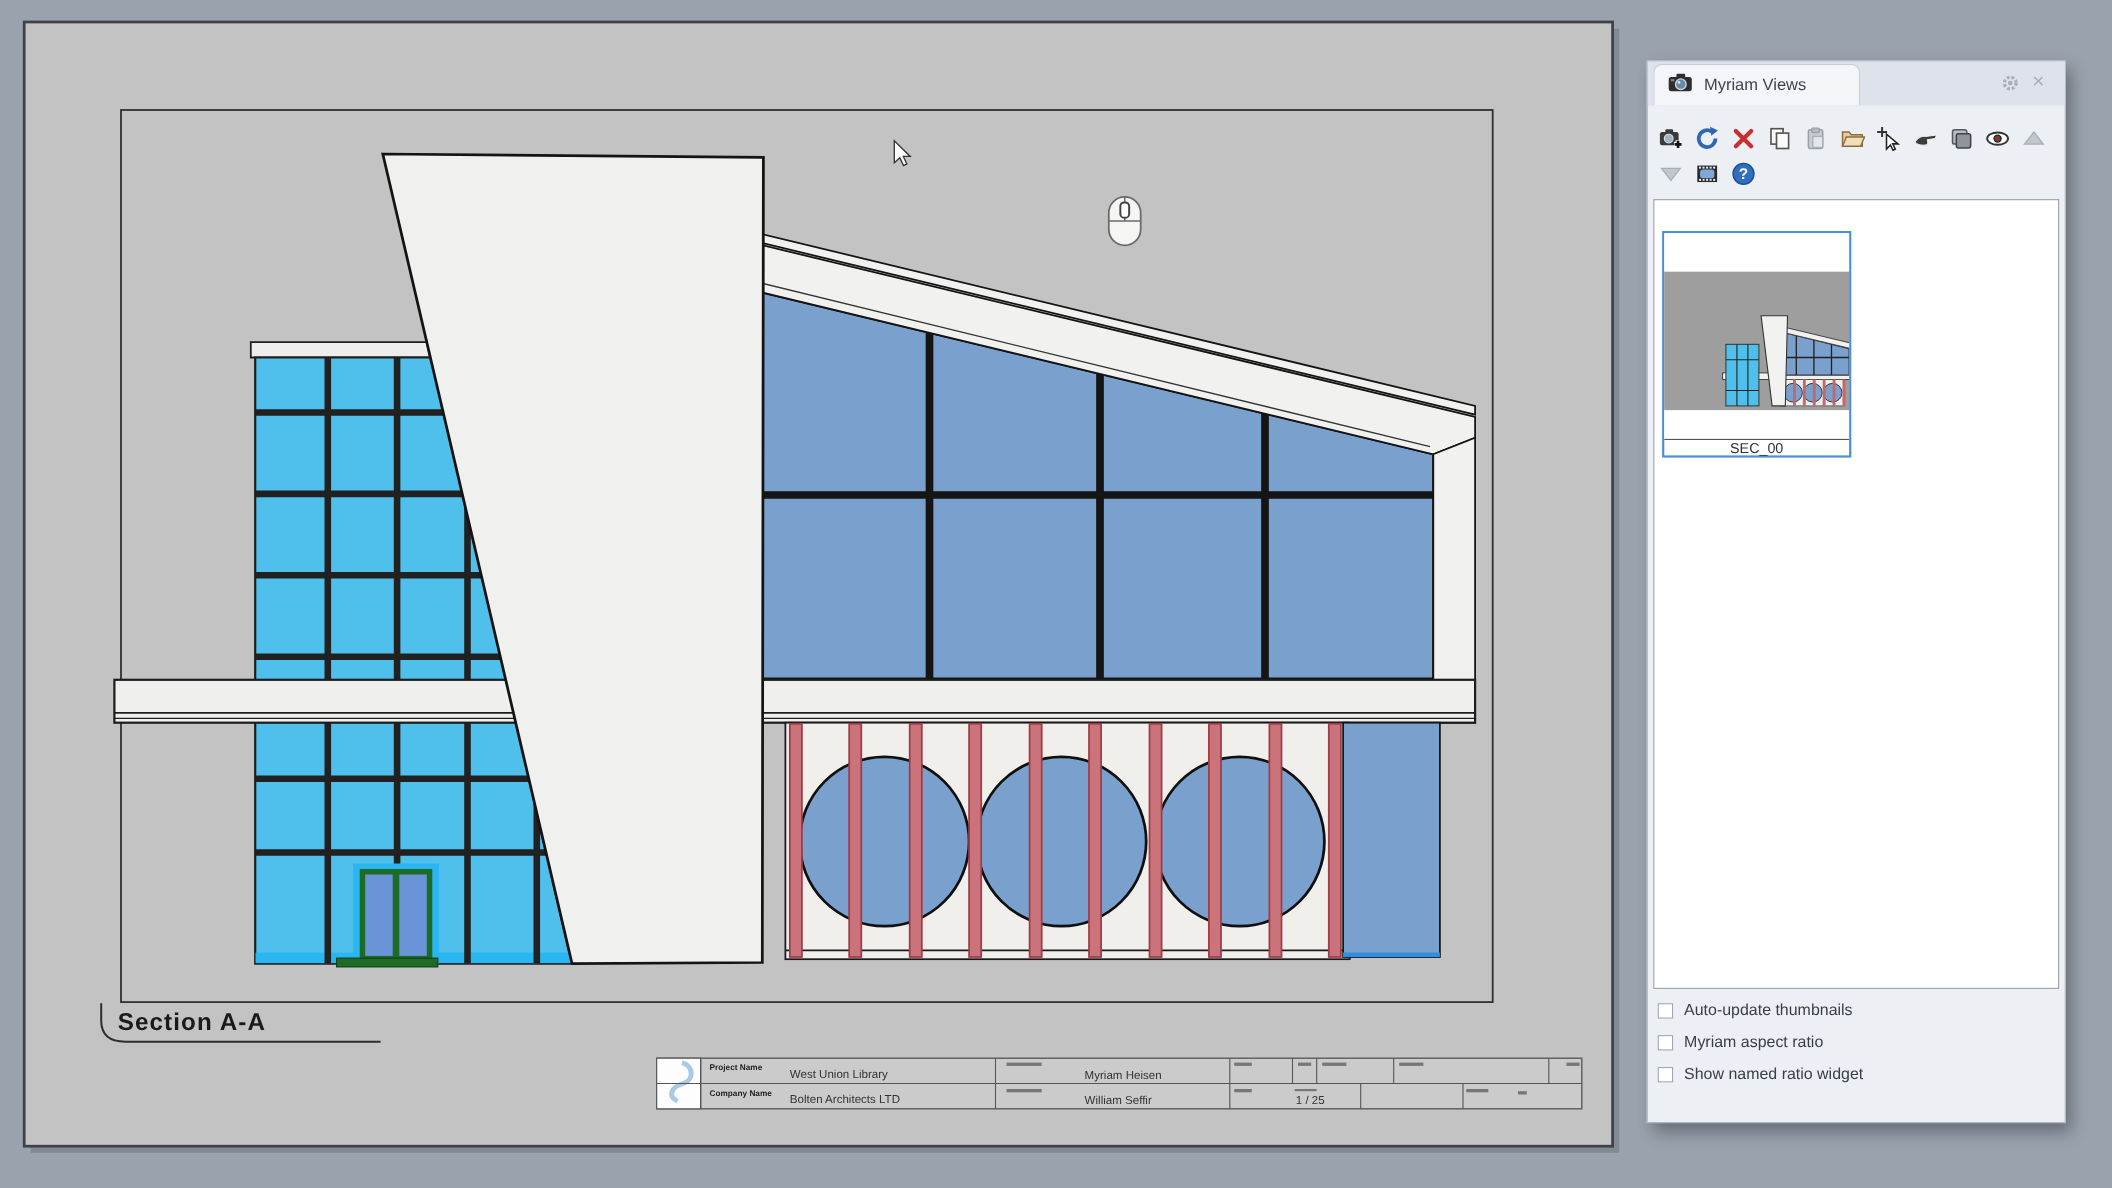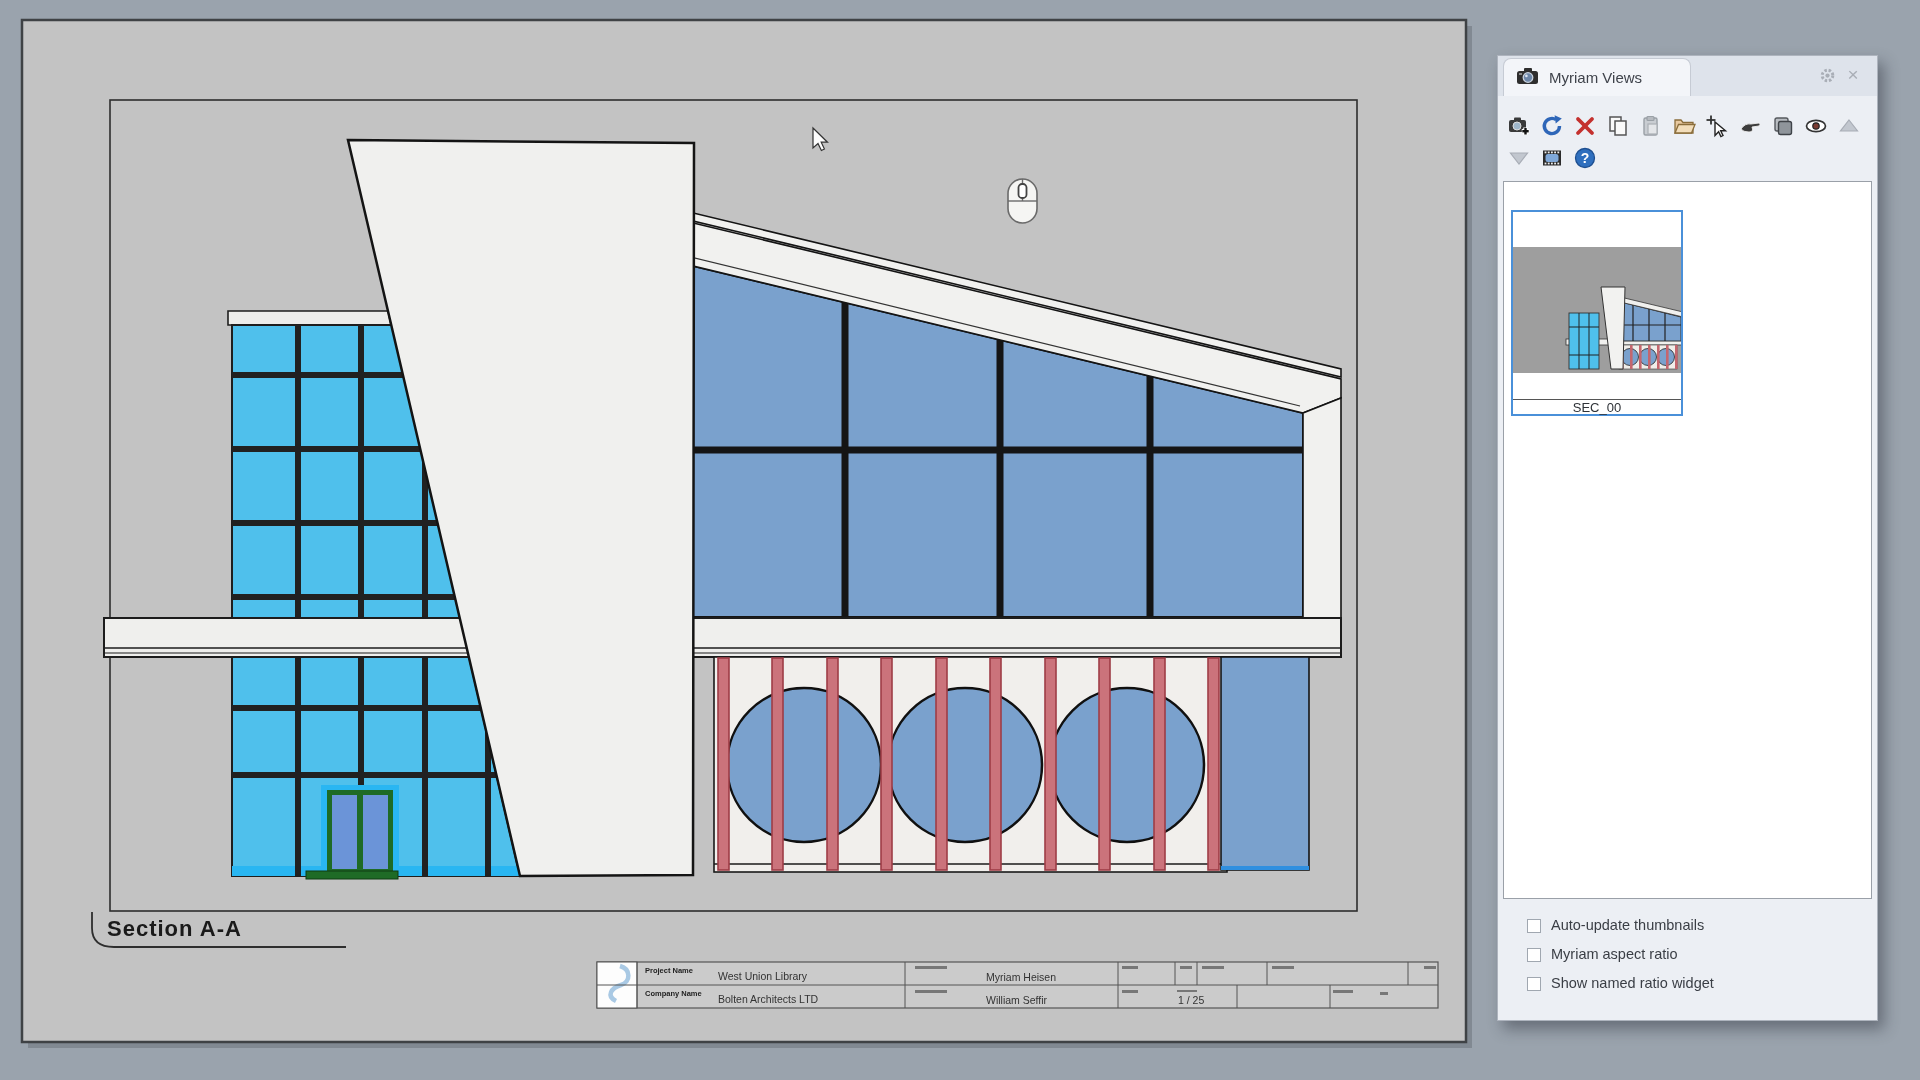--- a/index.html
+++ b/index.html
@@ -23,21 +23,21 @@
   .list{position:absolute;left:5px;top:125px;width:369px;height:718px;background:#FFFFFF;
     border:1px solid #9AA0A8;box-sizing:border-box;}
   .item{position:absolute;left:7px;top:8px;width:172px;height:206px;border:2px solid #4A90D9;
     box-sizing:border-box;background:#FFF;margin-top:20px;}
   .thumb-strip-top{height:35px;background:#FFF;}
   .thumb-img{height:126px;background:#9E9E9E;overflow:hidden;}
   .thumb-strip-bot{height:26px;background:#FFF;border-bottom:1px solid #555;}
   .thumb-label{height:15px;display:flex;align-items:center;justify-content:center;
     font-size:13px;color:#2F3338;}
   .opts{position:absolute;left:0;top:848px;width:100%;}
-  .opt{display:flex;align-items:flex-end;gap:10px;height:29px;padding-left:9px;margin-left:20px;}
+  .opt{display:flex;align-items:center;gap:10px;height:29px;padding-left:9px;}
   .cb{width:14px;height:14px;background:#FFFFFF;border:1px solid #A0A7B0;box-sizing:border-box;}
   .opt-label{font-size:14.5px;color:#3A3E45;}
 </style>
 </head>
 <body>
 
 <svg id="scene" width="1920" height="1080" viewBox="0 0 1920 1080">
 
   <rect x="0" y="0" width="1920" height="1080" fill="#9AA3AD"></rect>
 

